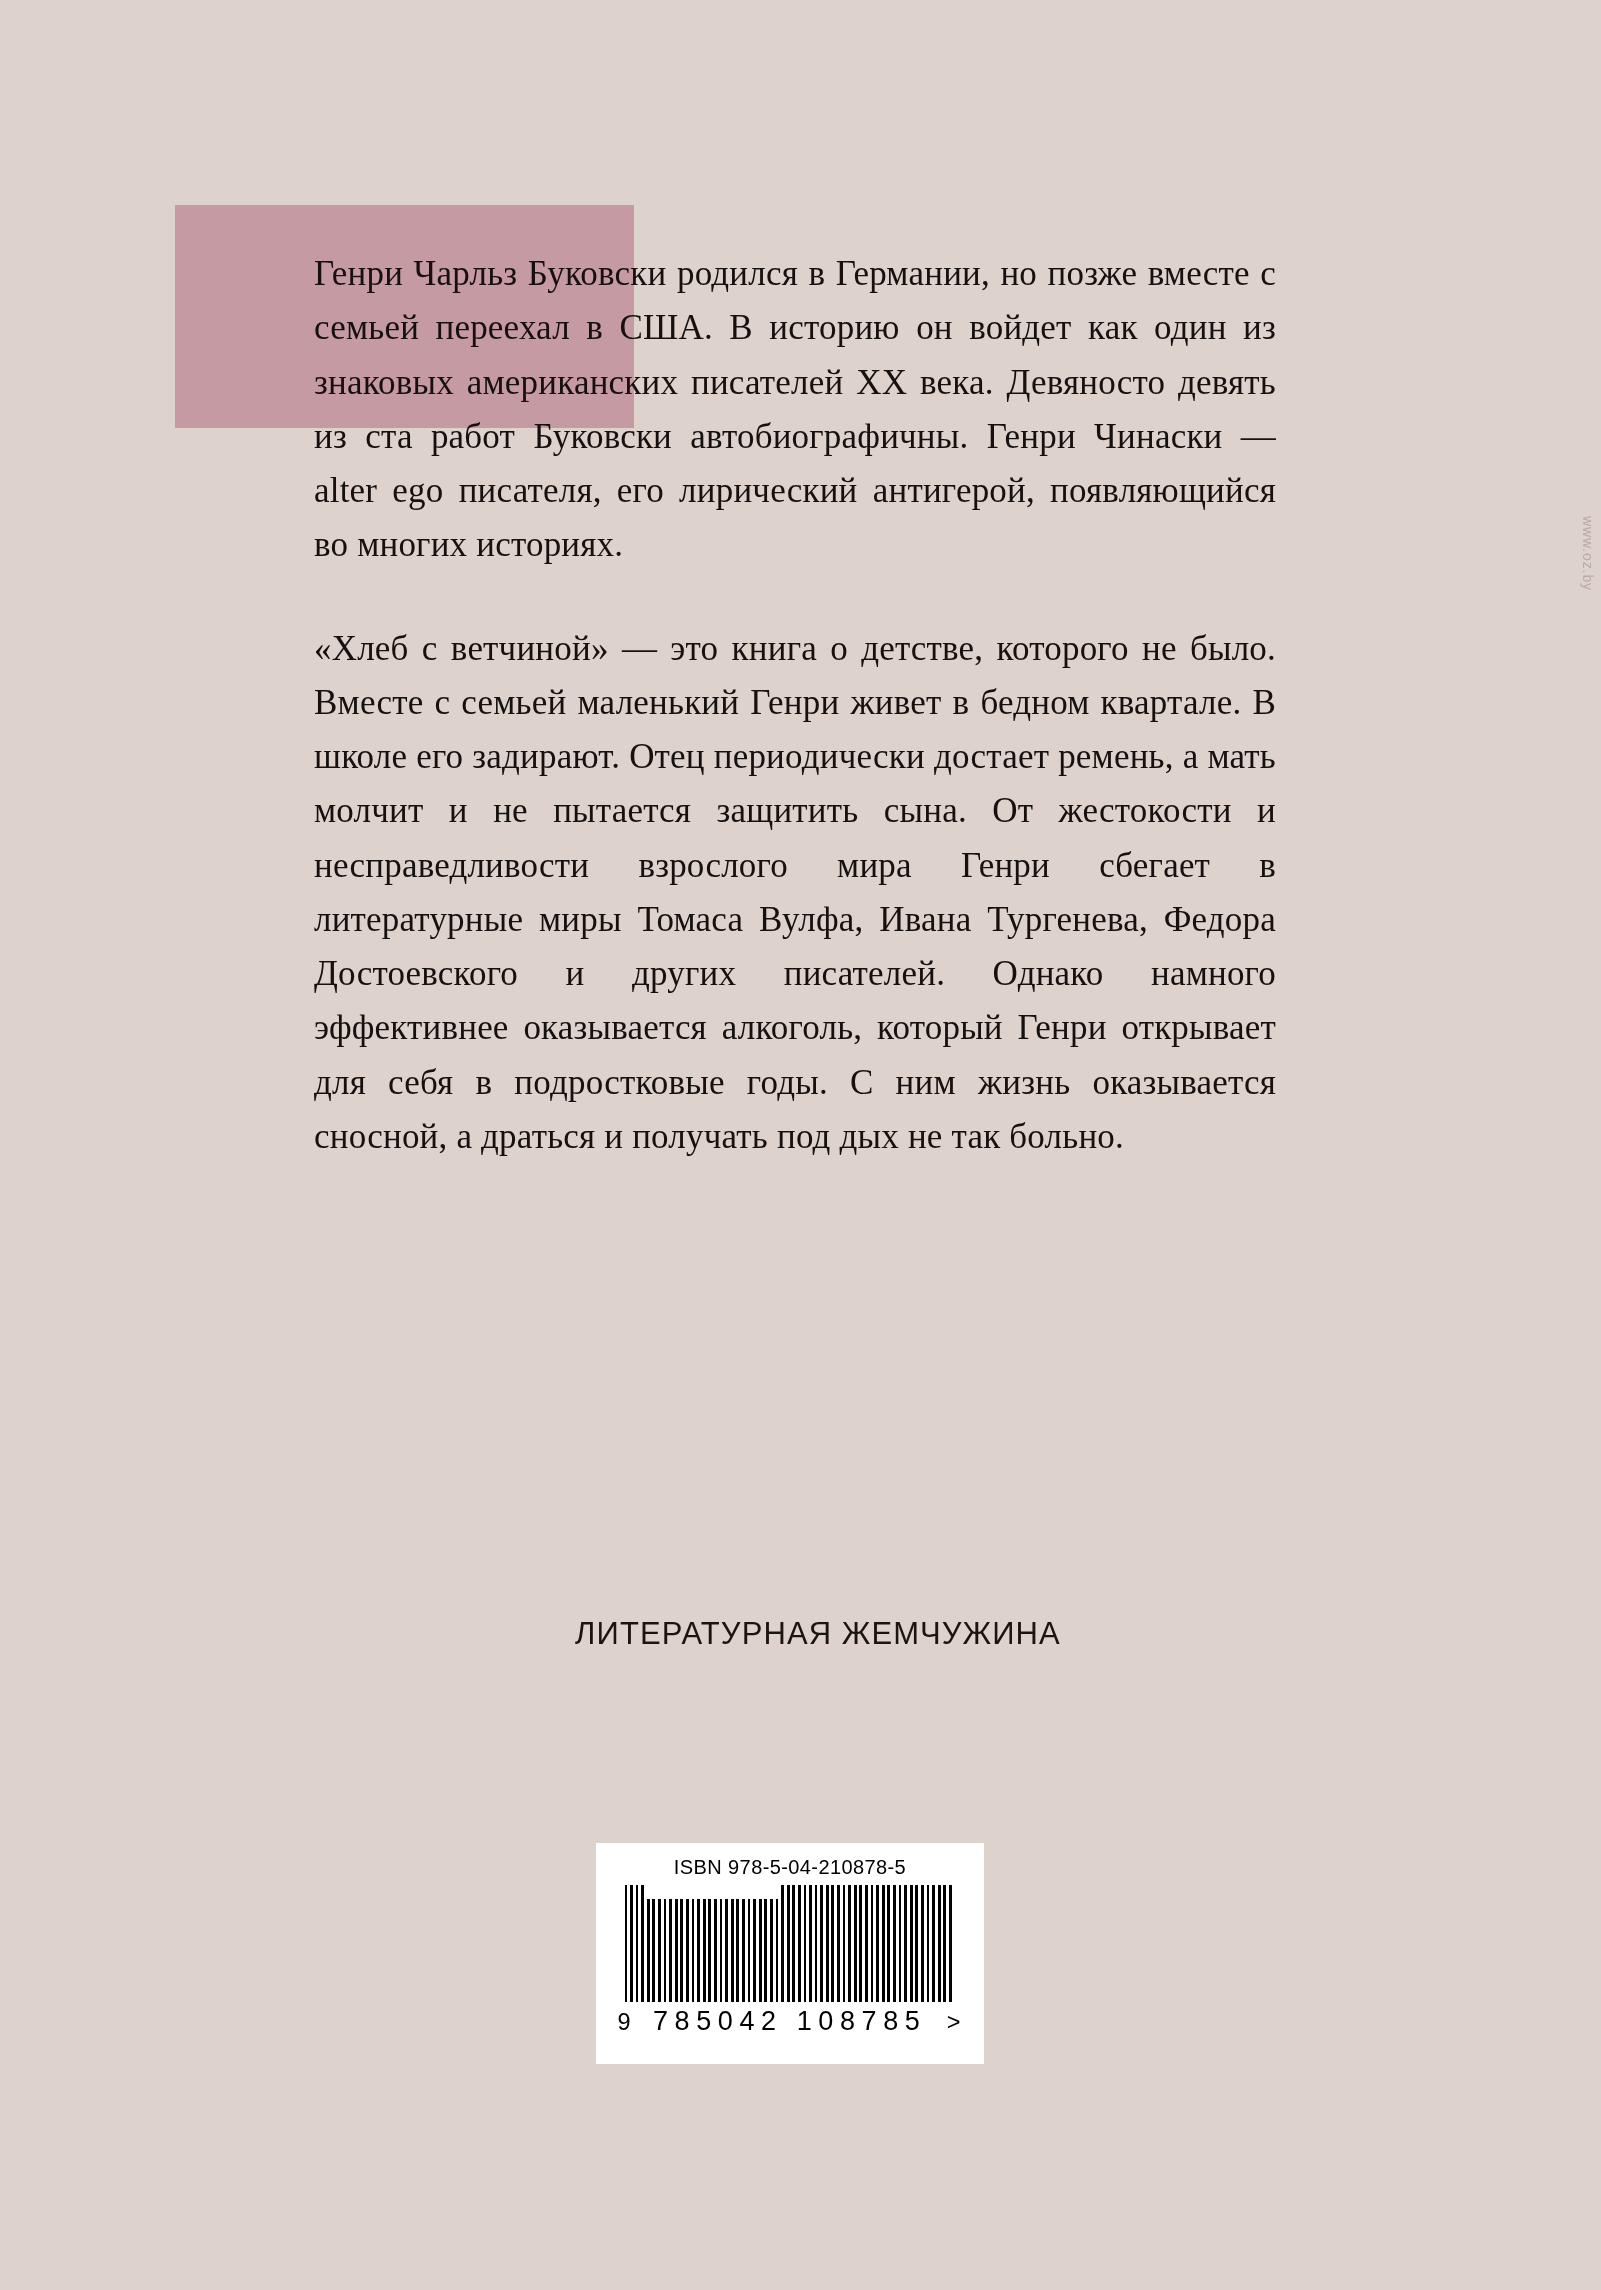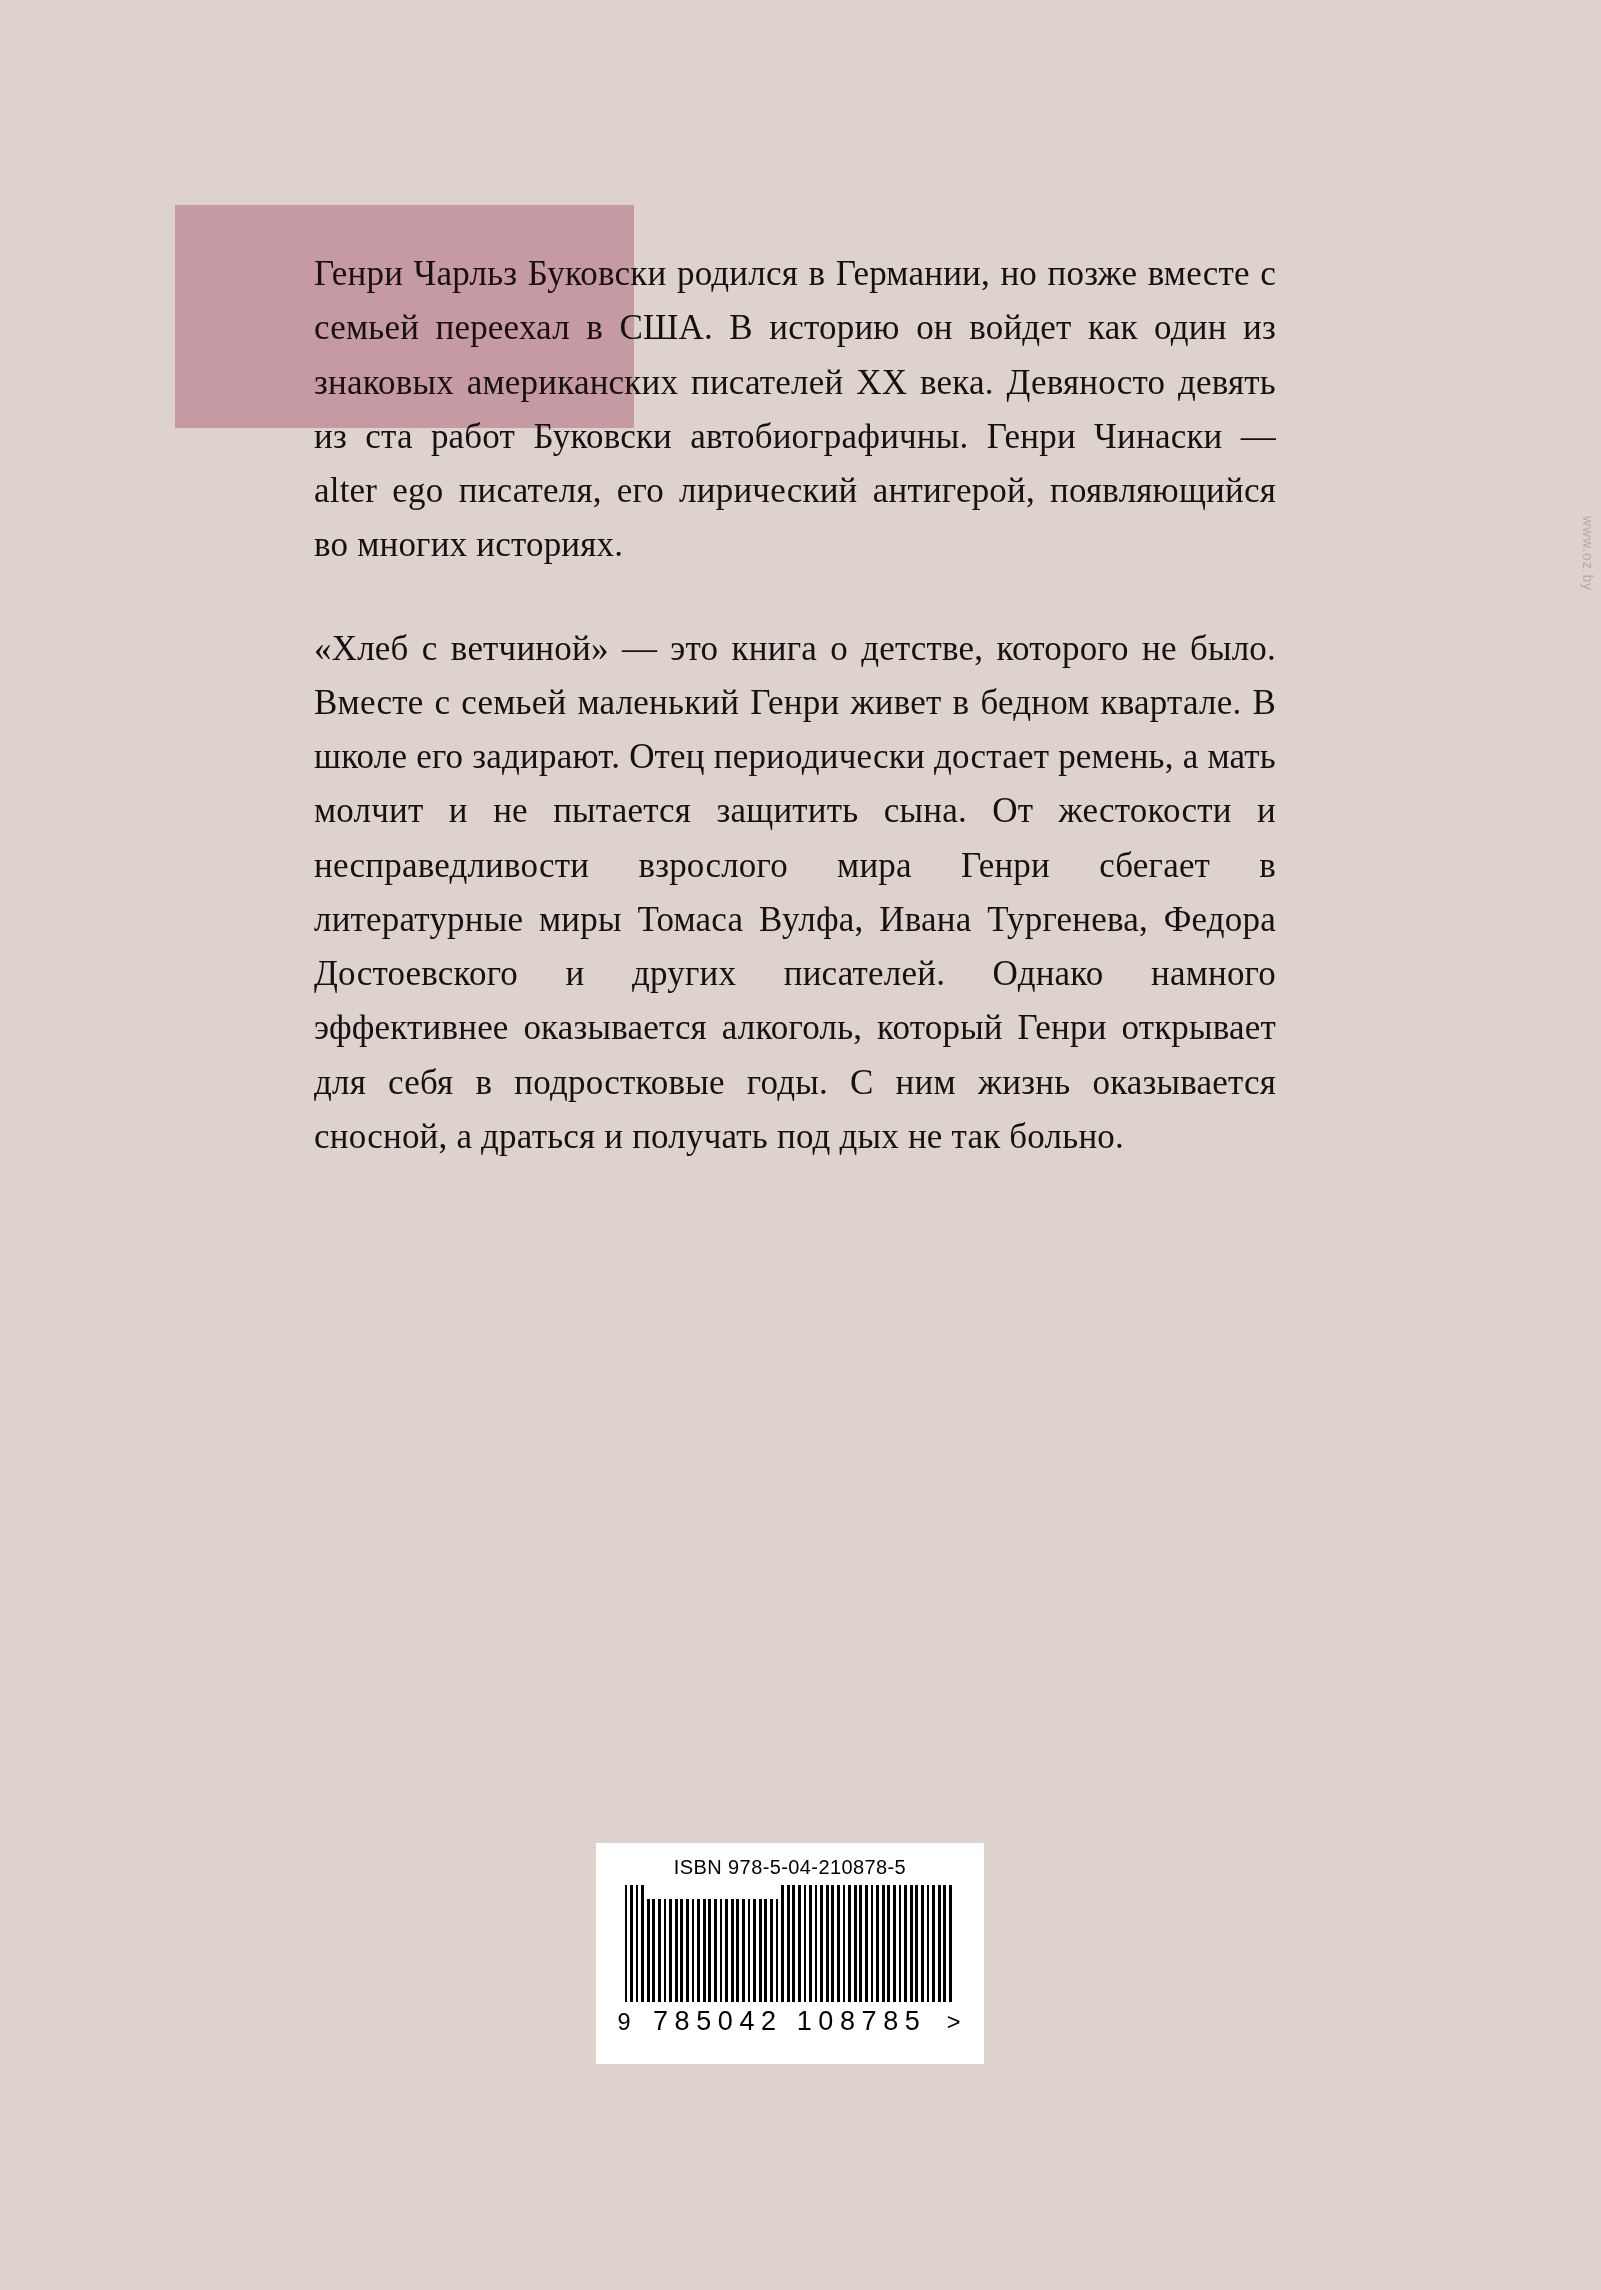--- a/index.html
+++ b/index.html
@@ -135,20 +135,21 @@
 <div class="cover">
 
   <div class="accent-block"></div>
 
   <div class="text-column">
     <p class="para">Генри Чарльз Буковски родился в Германии, но позже вместе с семьей переехал в США. В историю он войдет как один из знаковых американских писателей XX века. Девяносто девять из ста работ Буковски автобиографичны. Генри Чинаски — alter ego писателя, его лирический антигерой, появляющийся во многих историях.</p>
     <p class="para">«Хлеб с ветчиной» — это книга о детстве, которого не было. Вместе с семьей маленький Генри живет в бедном квартале. В школе его задирают. Отец периодически достает ремень, а мать молчит и не пытается защитить сына. От жестокости и несправедливости взрослого мира Генри сбегает в литературные миры Томаса Вулфа, Ивана Тургенева, Федора Достоевского и других писателей. Однако намного эффективнее оказывается алкоголь, который Генри открывает для себя в подростковые годы. С ним жизнь оказывается сносной, а драться и получать под дых не так больно.</p>
   </div>
 
   <div class="tagline">
+    <span class="line">ЛИТЕРАТУРНАЯ ЖЕМЧУЖИНА</span>
   </div>
 
   <div class="barcode-box">
     <div class="isbn-text">ISBN 978-5-04-210878-5</div>
     <div class="bars" id="bars">
         <i style="width: 2.8px;"></i>
         <i style="width: 2.8px; background: transparent;"></i>
         <i style="width: 2.8px;"></i>
         <i style="width: 2.8px; background: transparent;"></i>
         <i style="width: 2.8px;"></i>

